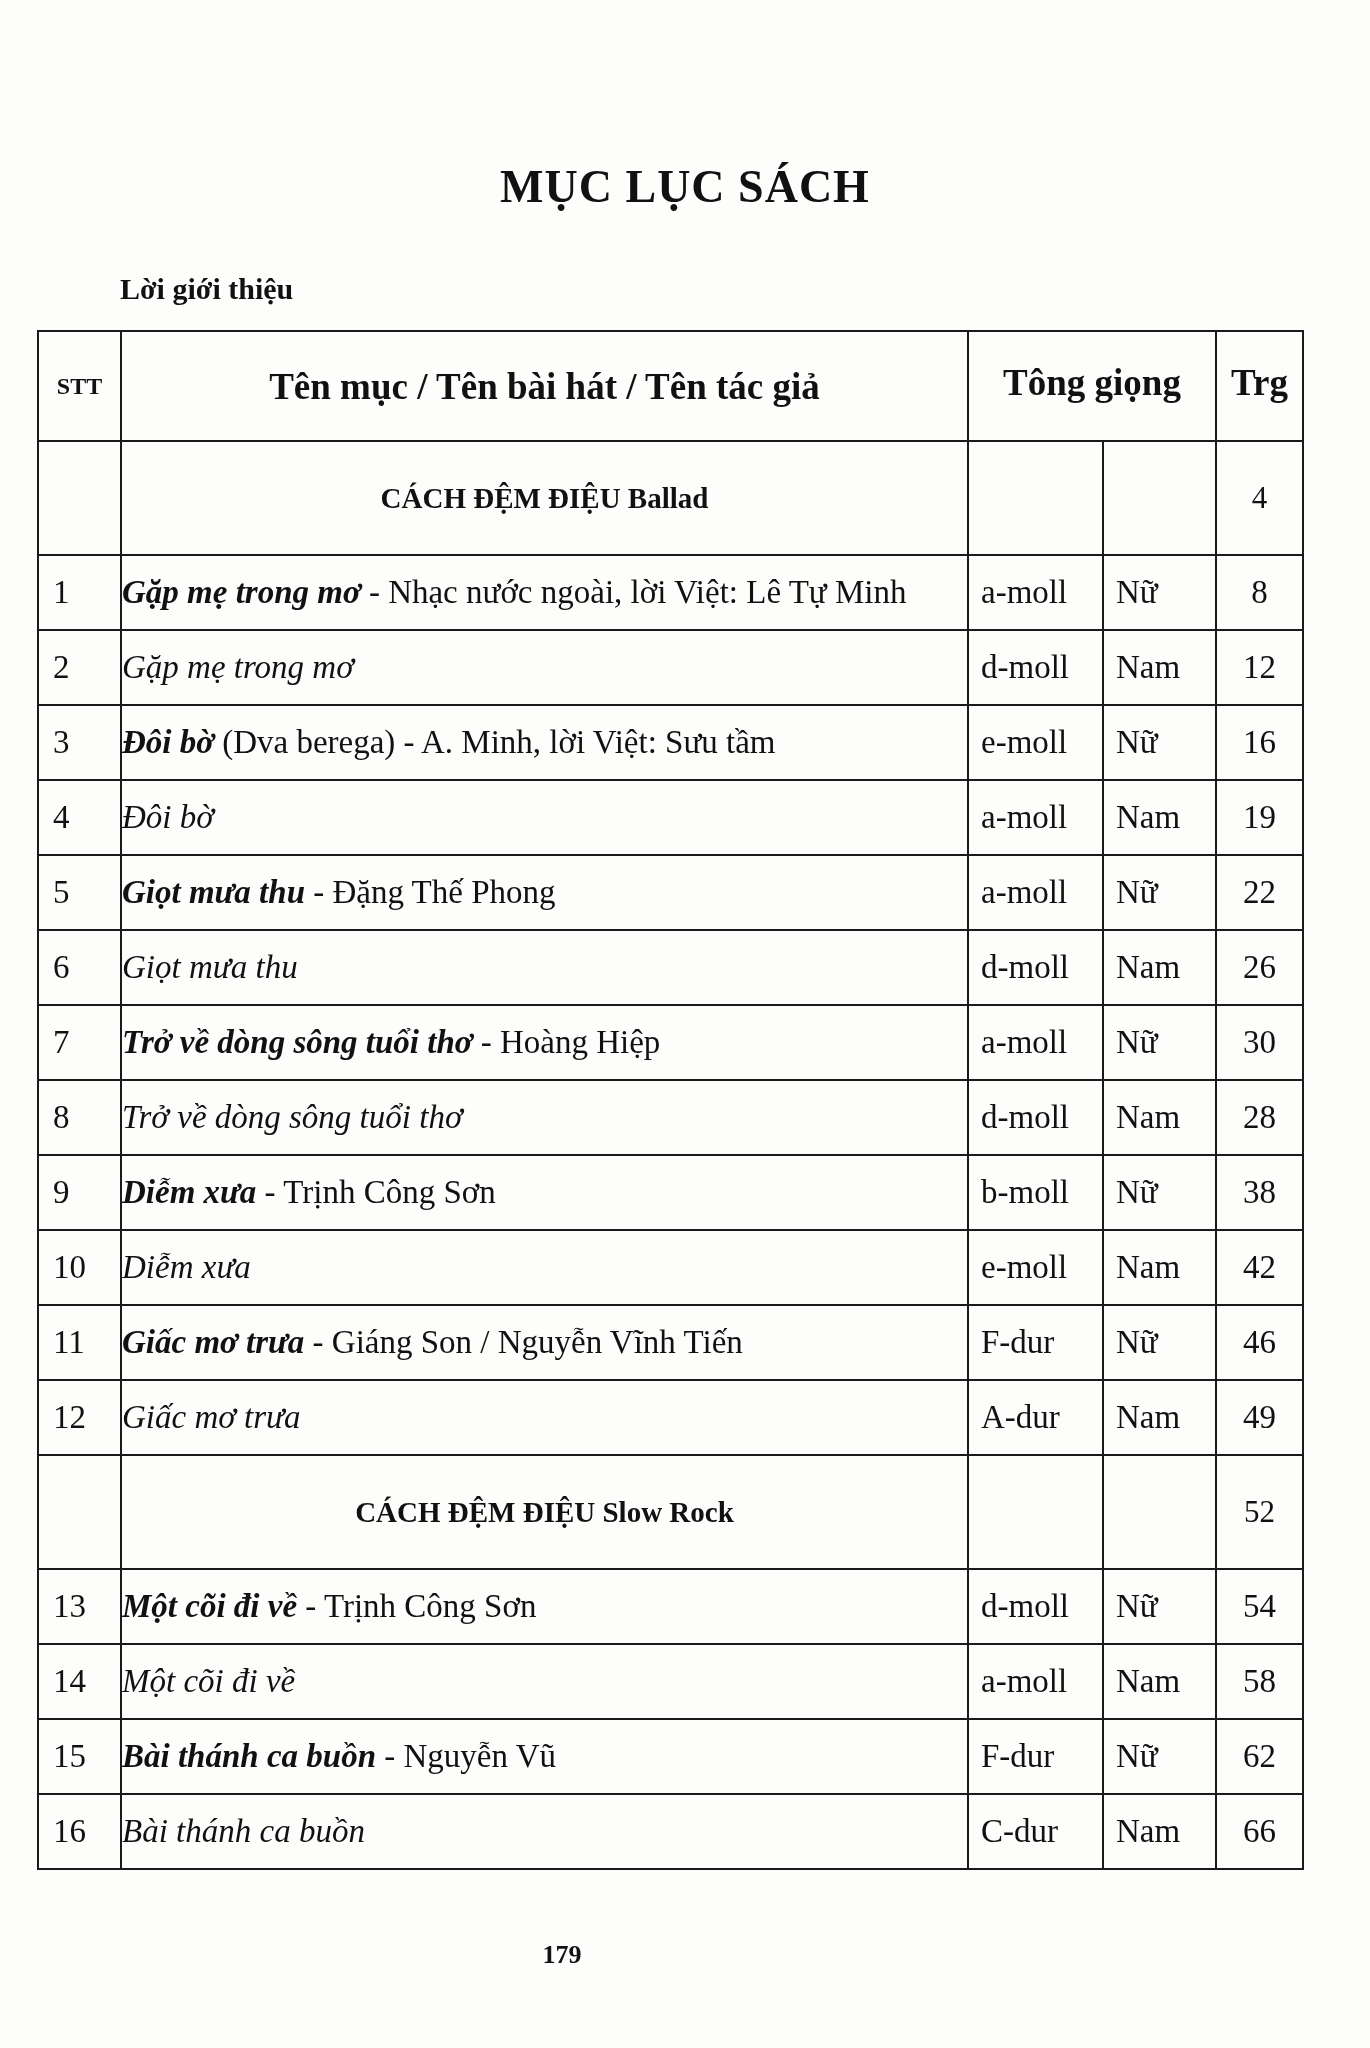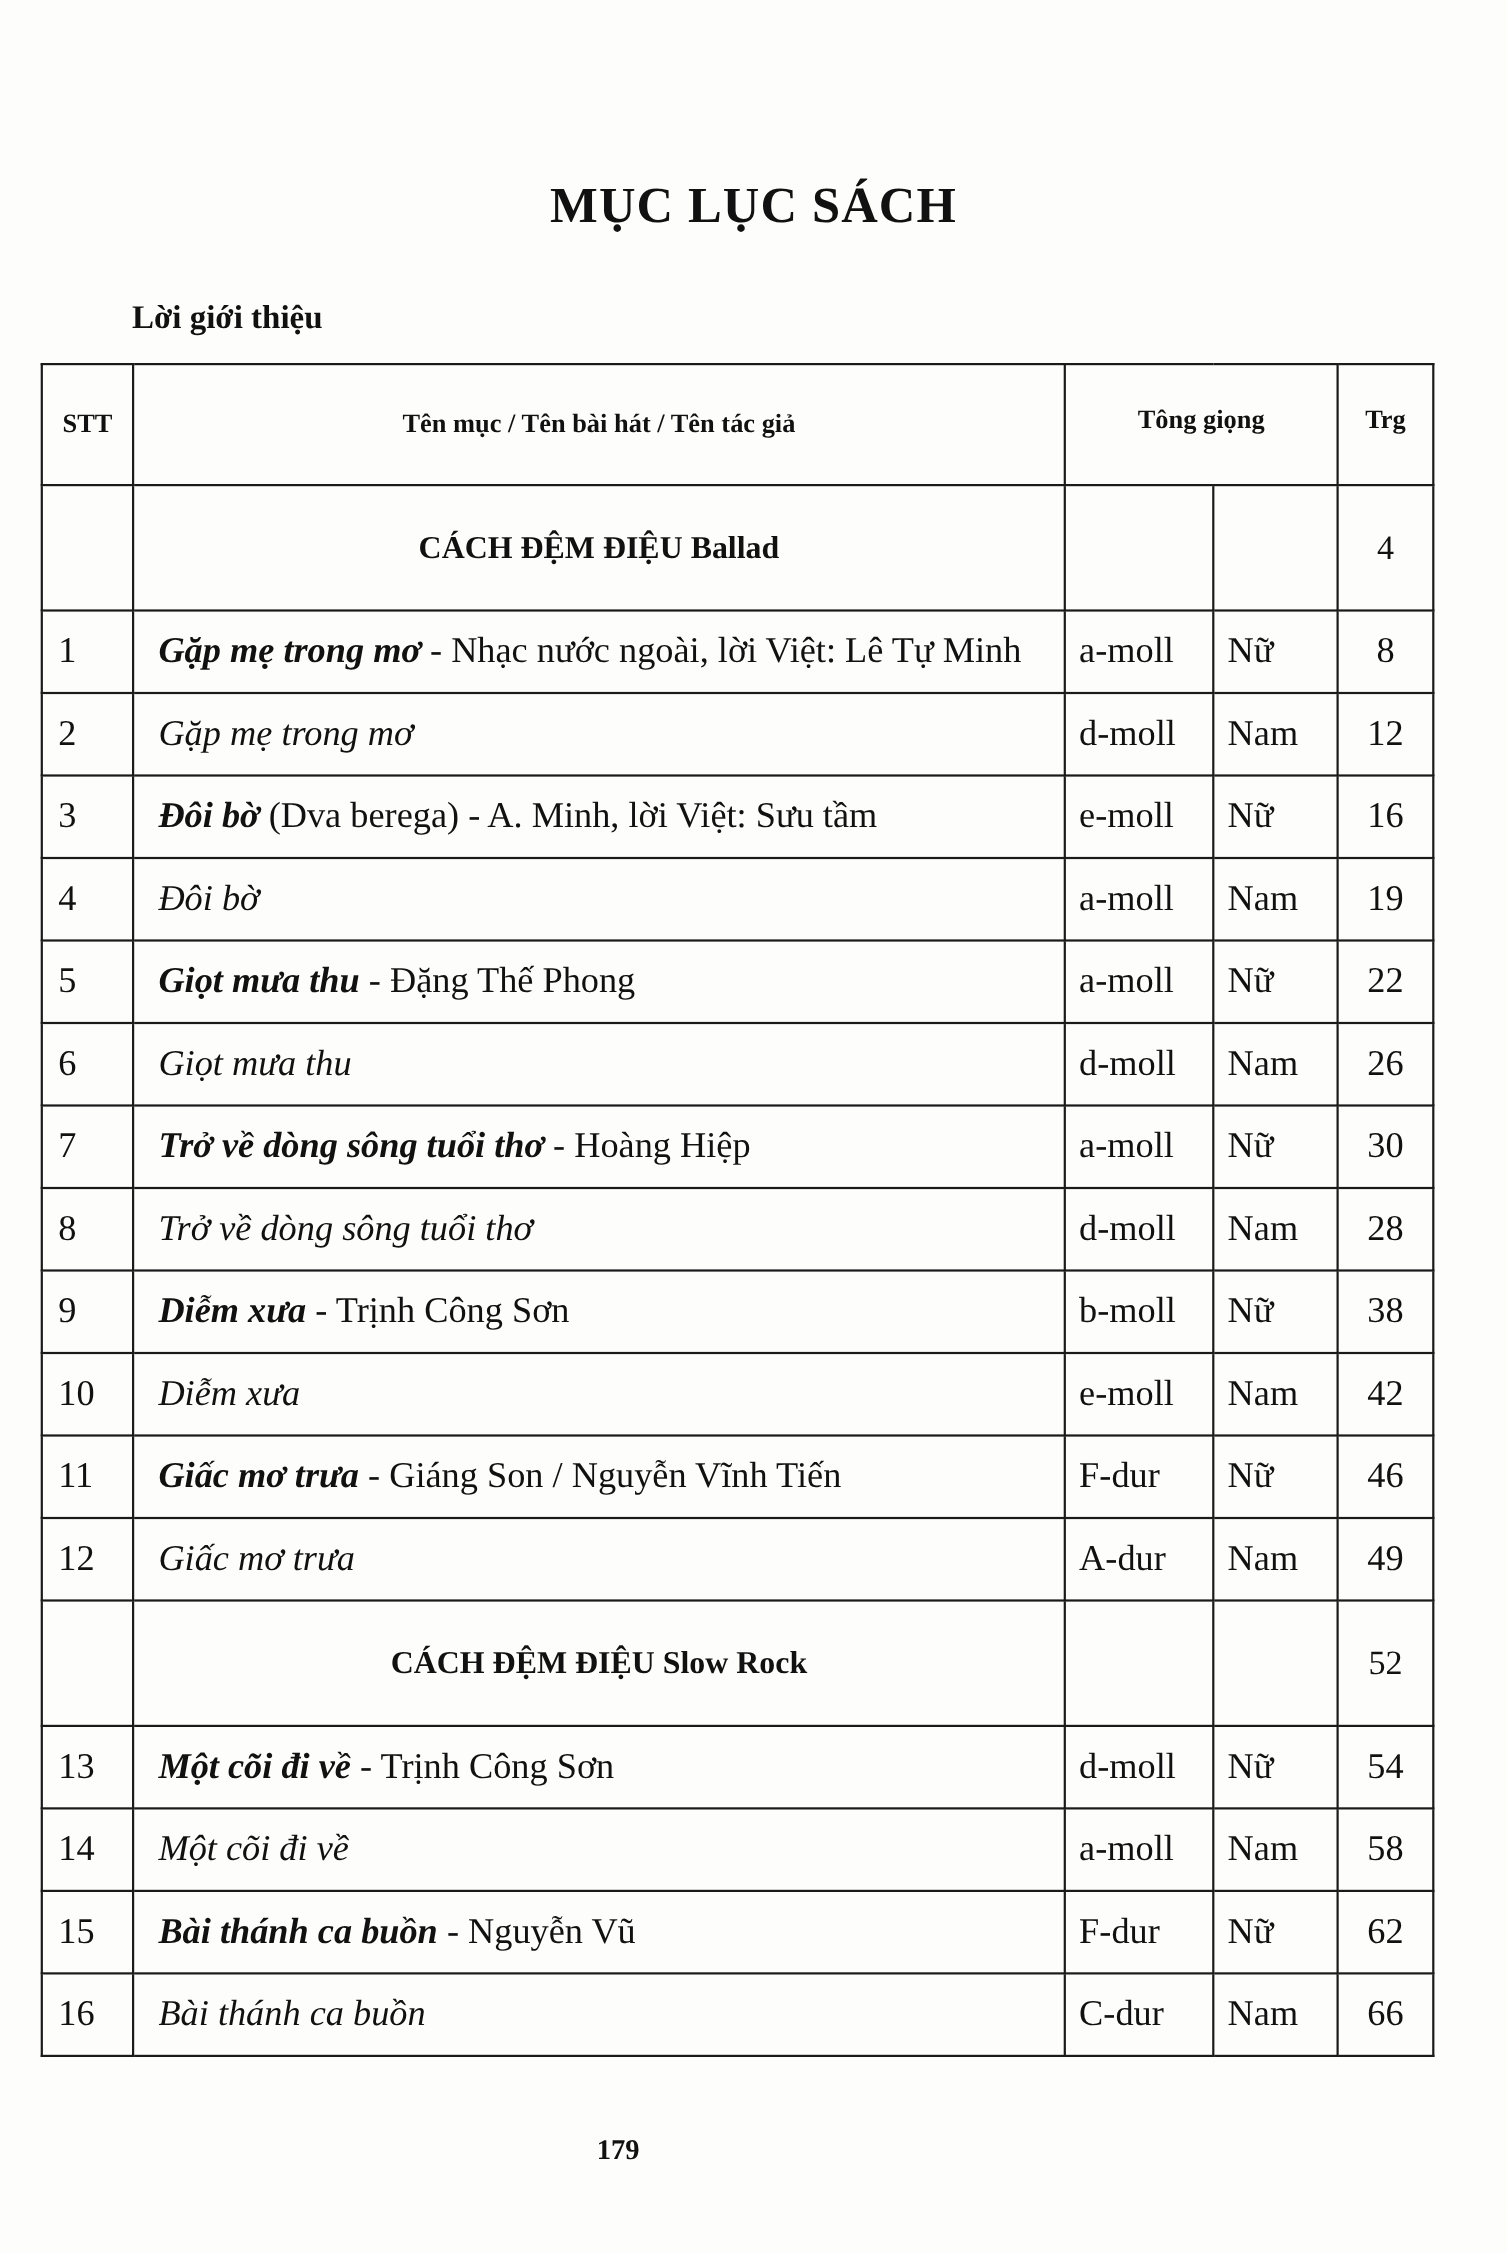--- a/index.html
+++ b/index.html
@@ -29,31 +29,31 @@
   table.toc td, table.toc th {
     border: 2px solid #1a1a1a;
     padding: 0;
     vertical-align: middle;
   }
   col.c-stt { width: 83px; }
   col.c-title { width: 847px; }
   col.c-key { width: 135px; }
   col.c-gender { width: 113px; }
   col.c-page { width: 87px; }
-  .hdr th { height: 100px; font-weight: bold; font-size: 24px; }
+  .hdr th { height: 100px; font-weight: bold; font-size: 37px; }
   .hdr th.stt { font-size: 24px; text-align: center; }
   .hdr th.title { text-align: center; }
   .hdr th.key { text-align: center; padding-bottom: 8px; }
   .hdr th.page { text-align: center; padding-bottom: 8px; }
   tr.section td { height: 112px; font-size: 29px; }
   tr.section td.title { text-align: center; font-weight: bold; }
   tr.section td.page { text-align: center; font-size: 31px; }
   tr.song td { height: 73px; font-size: 33px; }
   tr.song td.stt { padding-left: 14px; }
-  tr.song td.title { padding-left: 22px; white-space: nowrap; }
+  tr.song td.title { padding-left: 0; white-space: nowrap; }
   tr.song td.key { padding-left: 12px; }
   tr.song td.gender { padding-left: 12px; }
   tr.song td.page { text-align: center; }
   .song-name { font-style: italic; }
   .song-name.main { font-weight: bold; }
   .page-number {
     position: absolute; top: 1940px; left: 0; width: 1124px;
     text-align: center; font-weight: bold; font-size: 26px;
   }
 </style>

